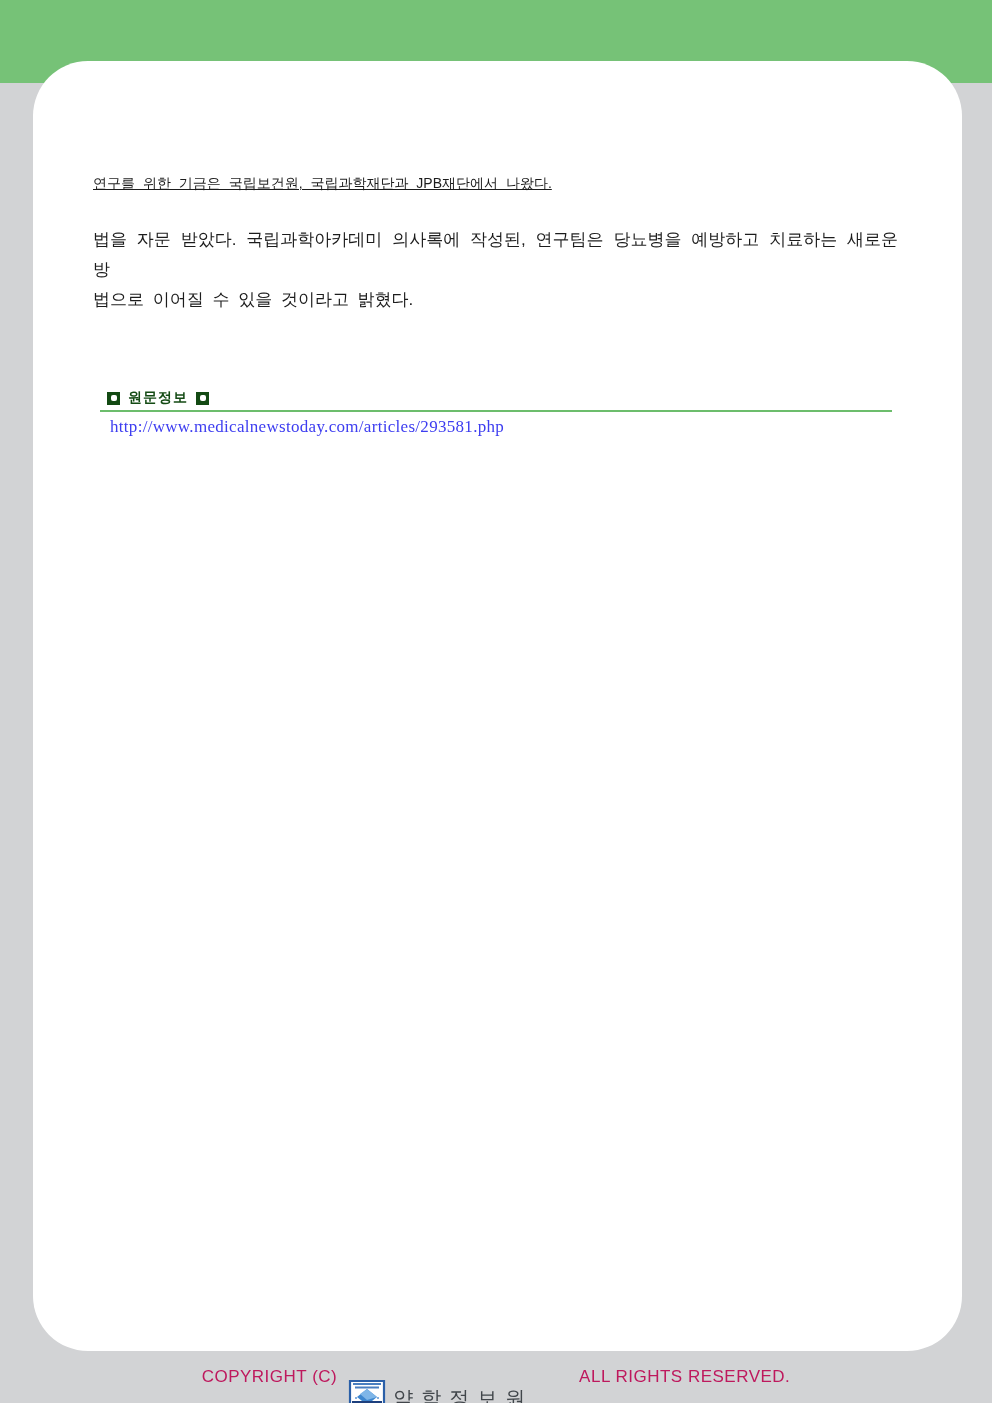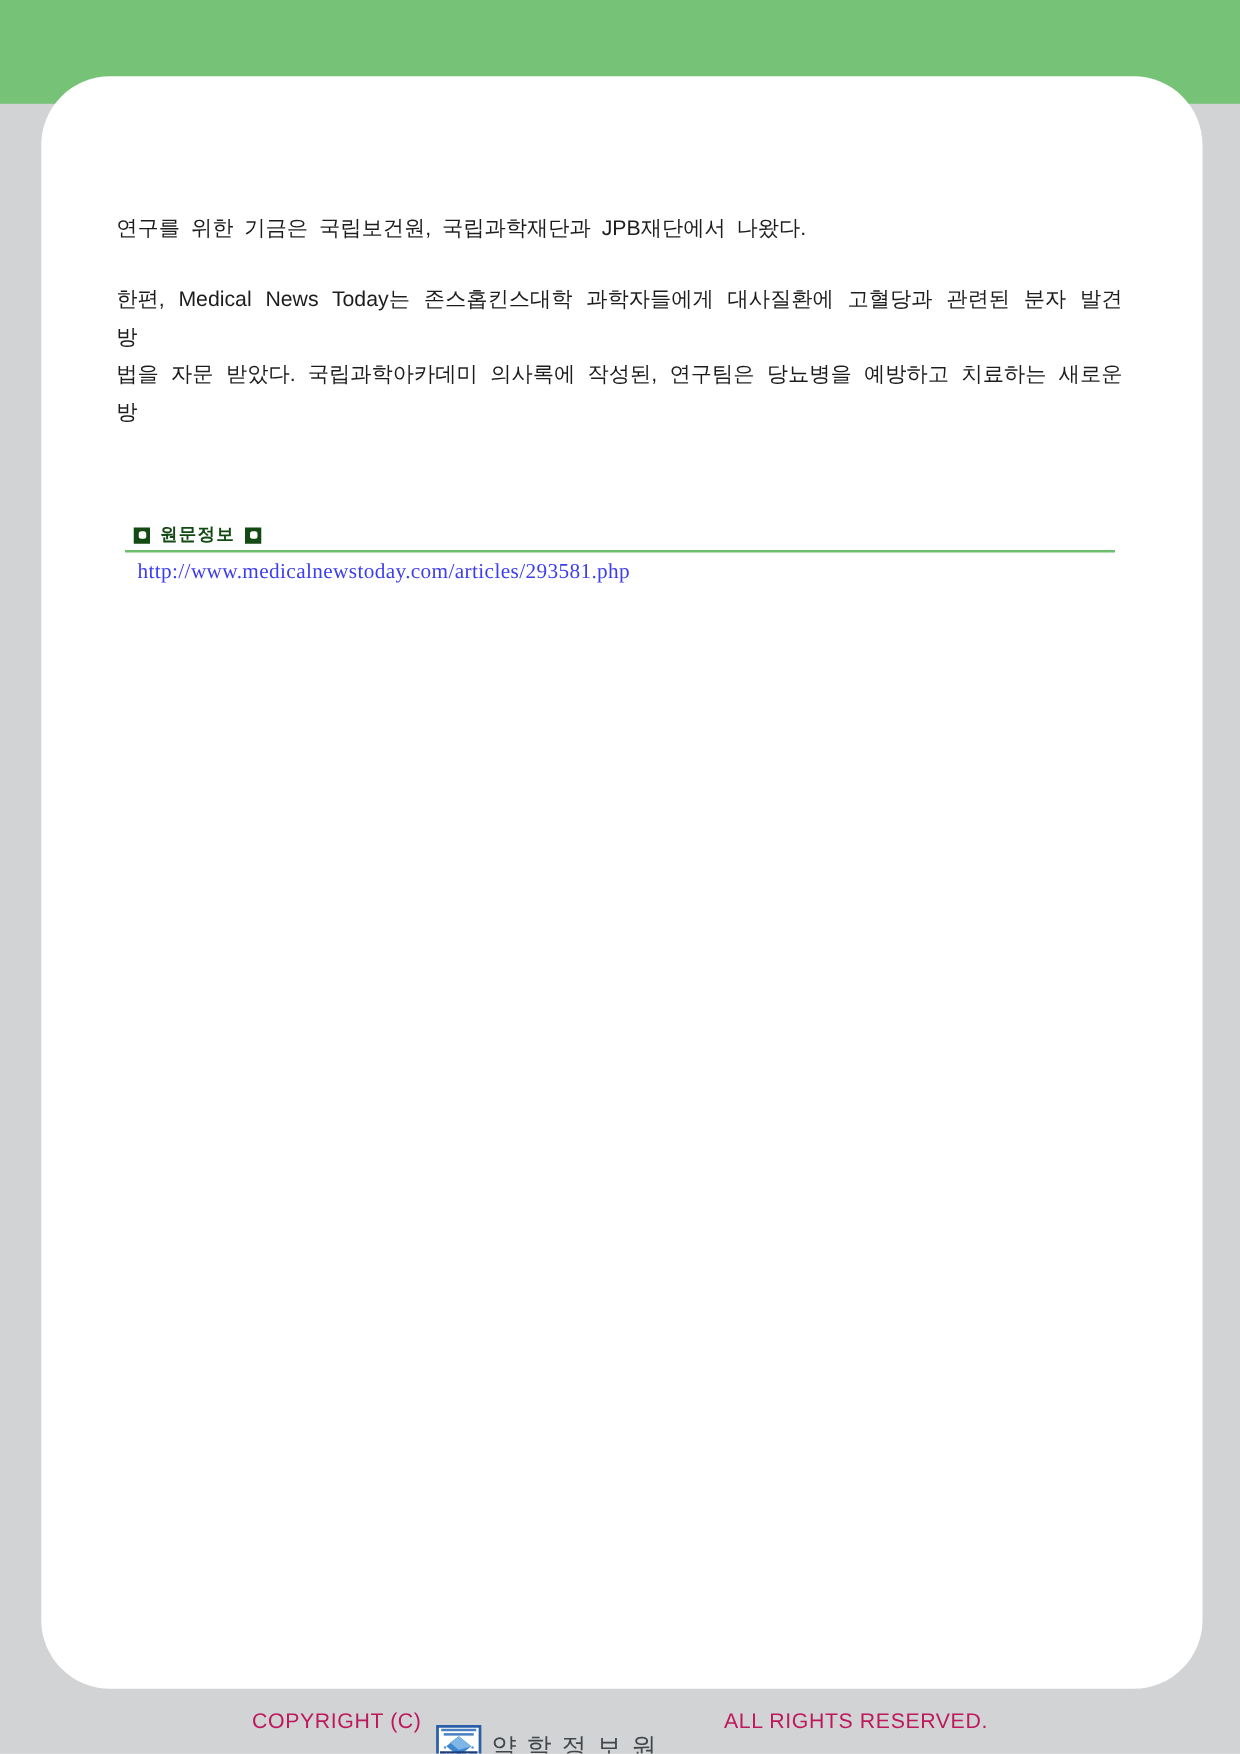--- a/index.html
+++ b/index.html
@@ -23,24 +23,25 @@
   }
   .card {
     position: absolute;
     left: 33px; top: 61px;
     width: 929px; height: 1290px;
     background: #ffffff;
     border-radius: 55px;
     padding: 107px 64px 0 60px;
   }
   .para1 {
-    font-size: 17px;
+    font-size: 14px;
     line-height: 30px;
     color: #1c1c1c;
     word-spacing: 4px;
+    text-decoration: underline;
   }
   .para2 {
     margin-top: 27px;
     color: #1c1c1c;
   }
   .para2 .line {
     font-size: 17px;
     line-height: 30px;
     word-spacing: 4px;
   }
@@ -135,22 +136,22 @@
 
 <div class="page">
 
   <div class="top-band"></div>
 
   <div class="card">
 
     <div class="para1">연구를 위한 기금은 국립보건원, 국립과학재단과 JPB재단에서 나왔다.</div>
 
     <div class="para2">
-      <div class="line just">한편, Medical News Today는 존스홉킨스대학 과학자들에게 대사질환에 고혈당과 관련된 분자 발견 방</div>
       <div class="line just">법을 자문 받았다. 국립과학아카데미 의사록에 작성된, 연구팀은 당뇨병을 예방하고 치료하는 새로운 방</div>
+      <div class="line">법으로 이어질 수 있을 것이라고 밝혔다.</div>
     </div>
 
     <div class="source-block">
       <div class="source-header">
         <span class="sq-icon"></span>
         <span class="source-label">원문정보</span>
         <span class="sq-icon"></span>
       </div>
       <a href="#" class="source-url">http://www.medicalnewstoday.com/articles/293581.php</a>
     </div>

